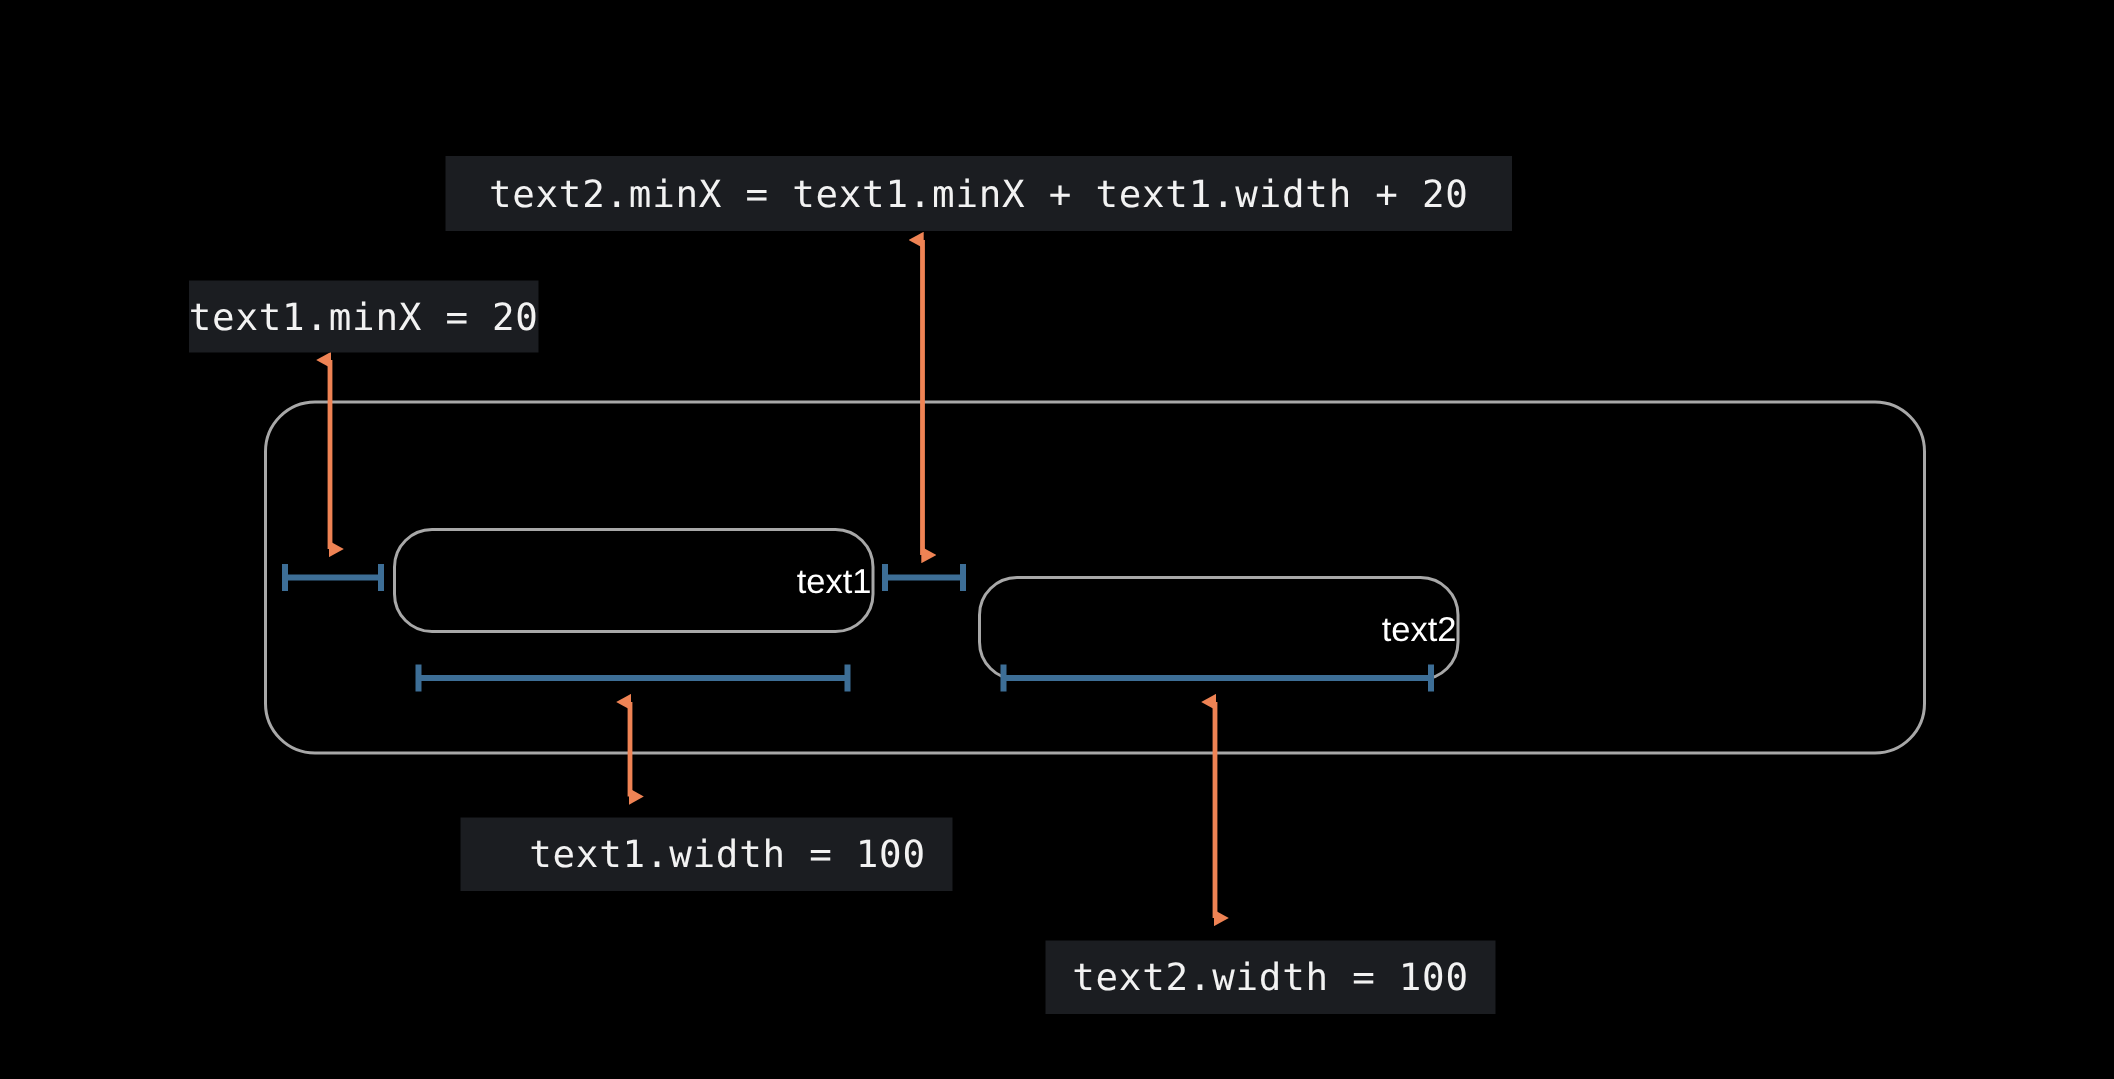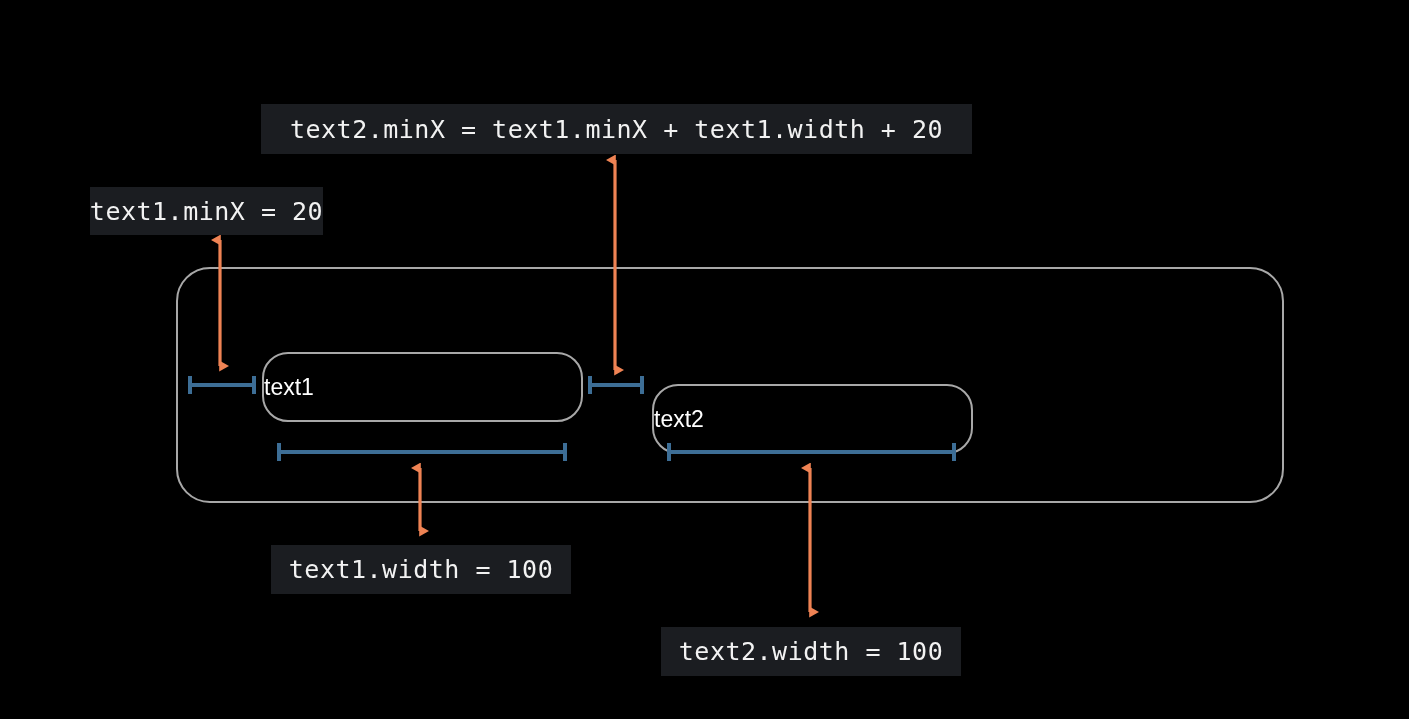--- a/index.html
+++ b/index.html
@@ -28,29 +28,30 @@
     background: #1b1d21;
     color: #f2f2f2;
     font-family: "DejaVu Sans Mono", "Liberation Mono", monospace;
     font-size: 25px;
     line-height: 1;
     letter-spacing: 0.5px;
     white-space: pre;
     display: flex;
     align-items: center;
     justify-content: center;
+    margin-left: 36px;
   }
   .node-box {
     position: absolute;
     border: 2.5px solid #a8a8a8;
     border-radius: 26px;
     background: #000000;
     display: flex;
     align-items: center;
-    justify-content: flex-start;
+    justify-content: flex-end;
   }
   .node-label {
     color: #ffffff;
     font-family: "Liberation Sans", sans-serif;
     font-size: 23px;
     line-height: 1;
   }
   .container-box {
     position: absolute;
     border: 2.5px solid #a8a8a8;
@@ -121,17 +122,17 @@
 
     <g>
       <line x1="810" y1="468" x2="810" y2="612" stroke="#ef8354" stroke-width="3.2" marker-start="url(#arrowUp)" marker-end="url(#arrowDown)"></line>
     </g>
   </svg>
 
   <div class="code-label" style="left:261px; top:104px; width:711px; height:50px;">text2.minX = text1.minX + text1.width + 20</div>
 
   <div class="code-label" style="left:90px; top:187px; width:233px; height:48px;">text1.minX = 20</div>
 
-  <div class="code-label" style="left:271px; top:545px; width:300px; height:49px;">text1.width = 100</div>
+  <div class="code-label" style="left:271px; top:545px; width:300px; height:49px;padding-left:28px;">text1.width = 100</div>
 
   <div class="code-label" style="left:661px; top:627px; width:300px; height:49px;">text2.width = 100</div>
 
 </div>
 
 </body></html>

